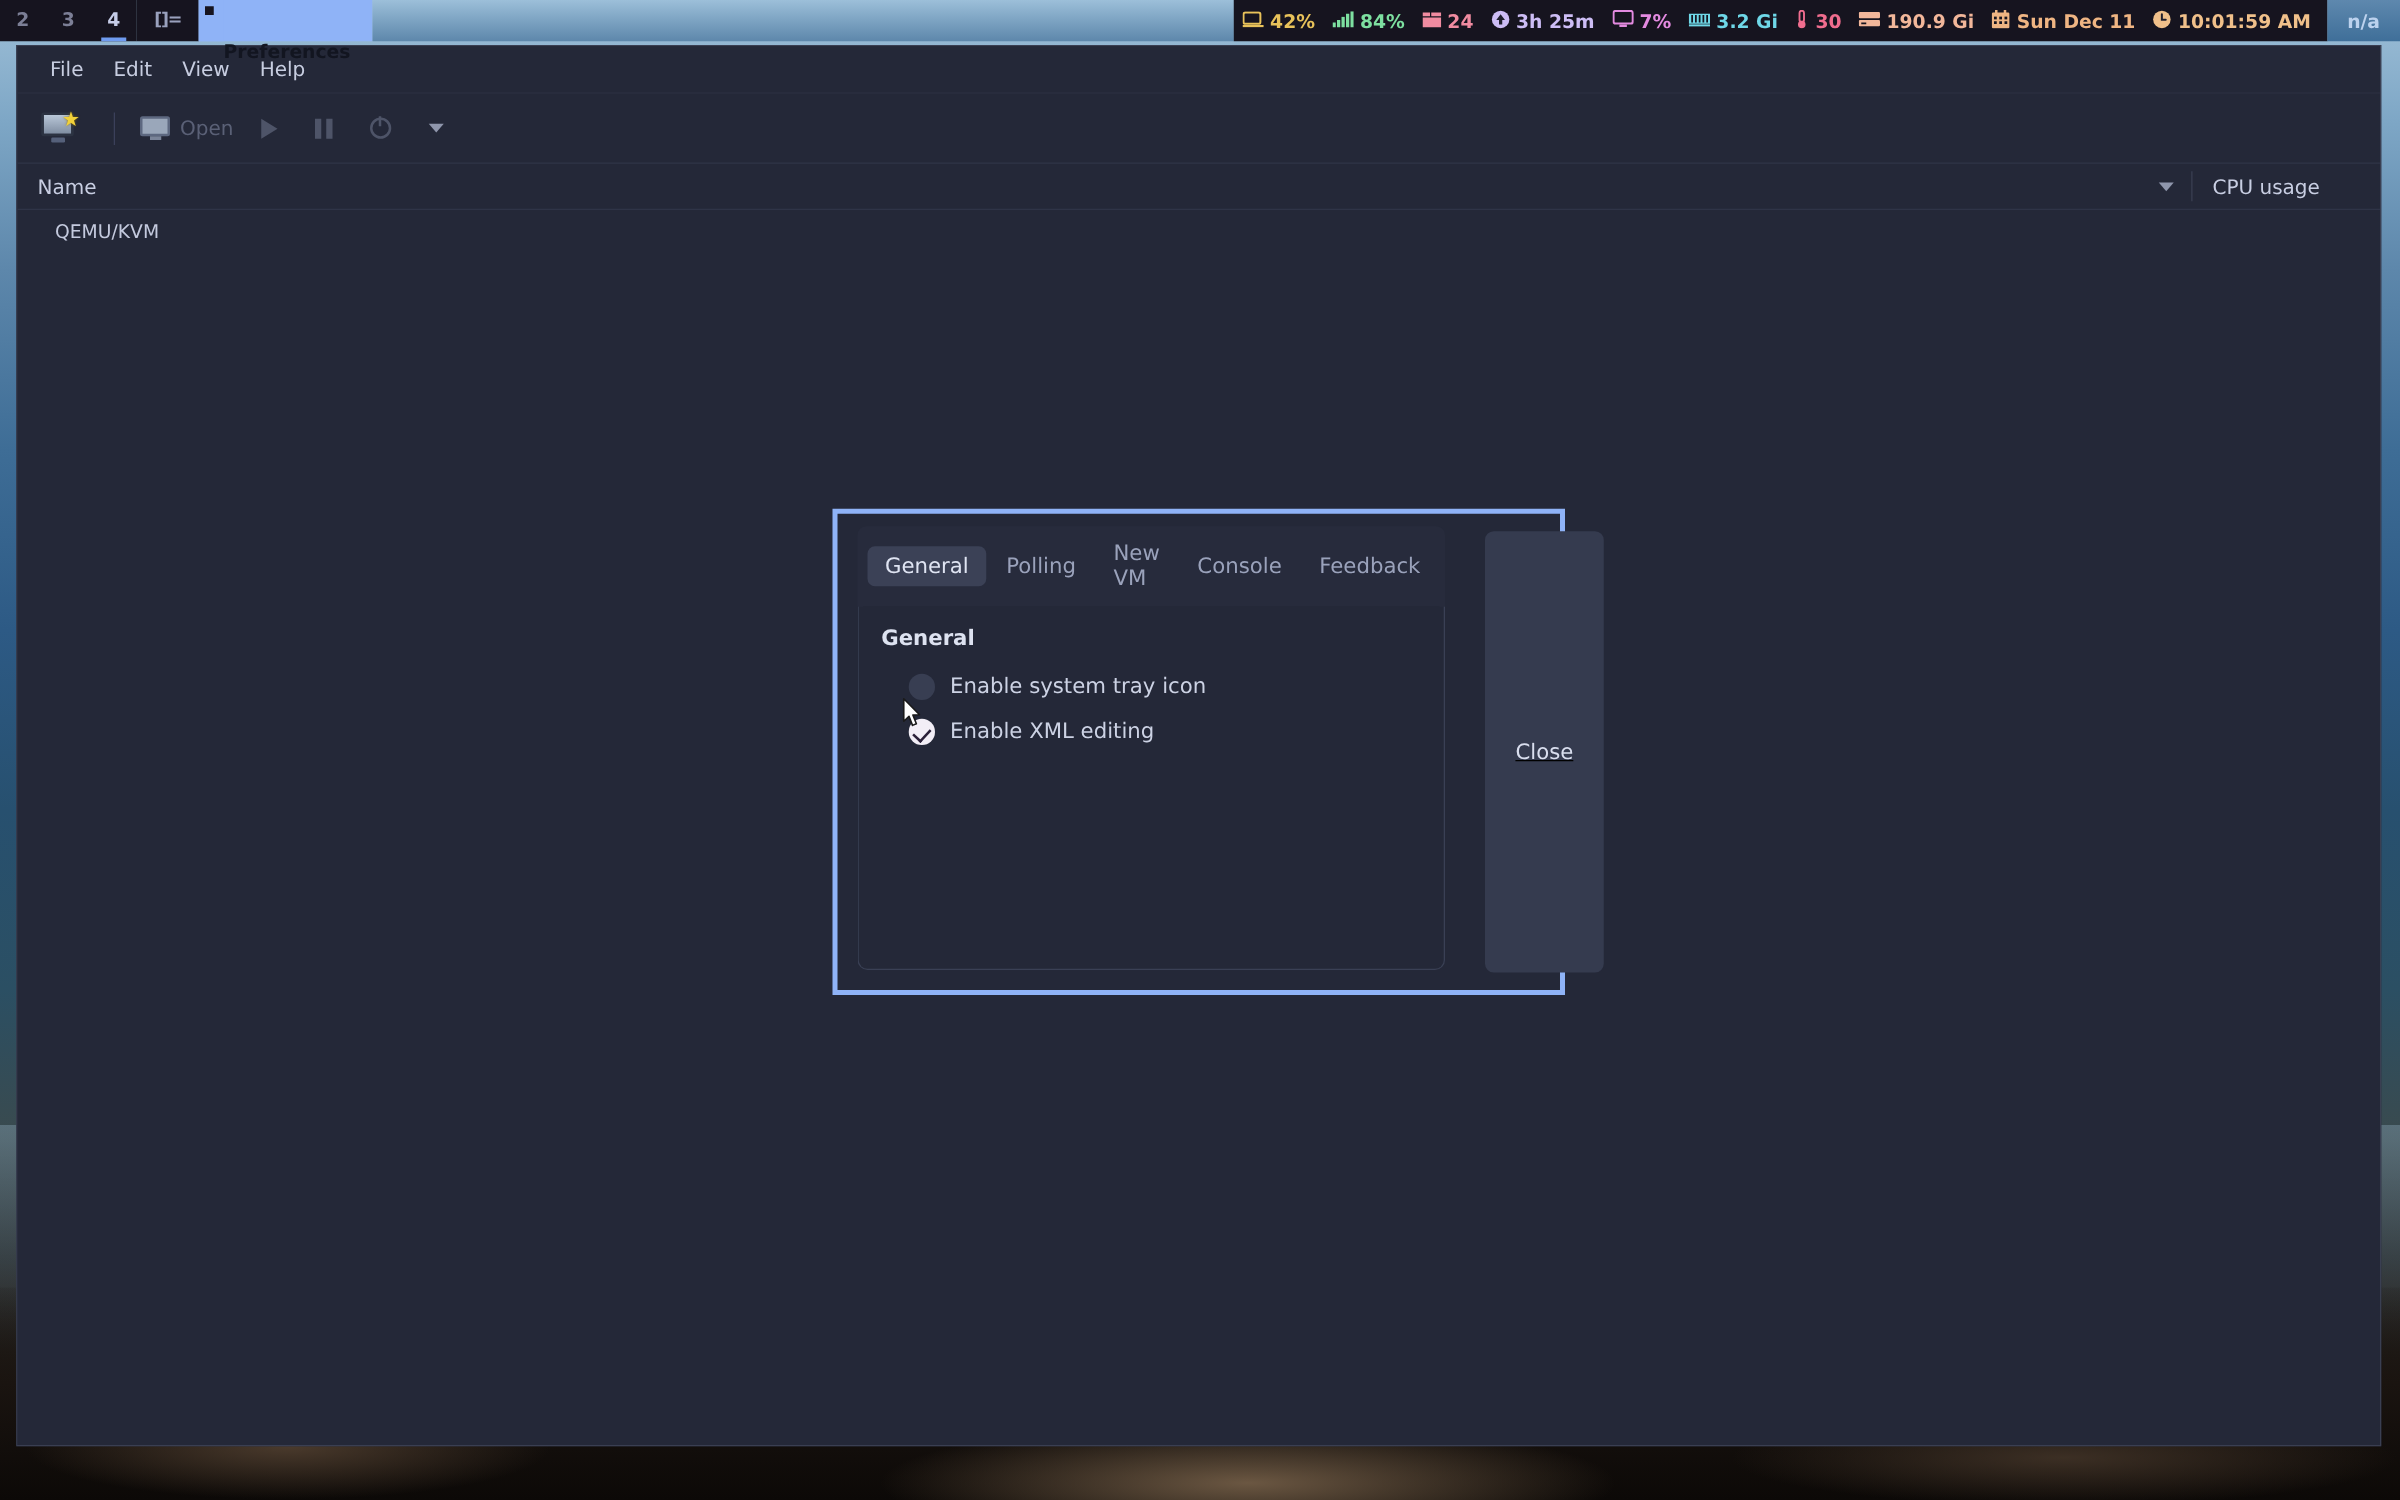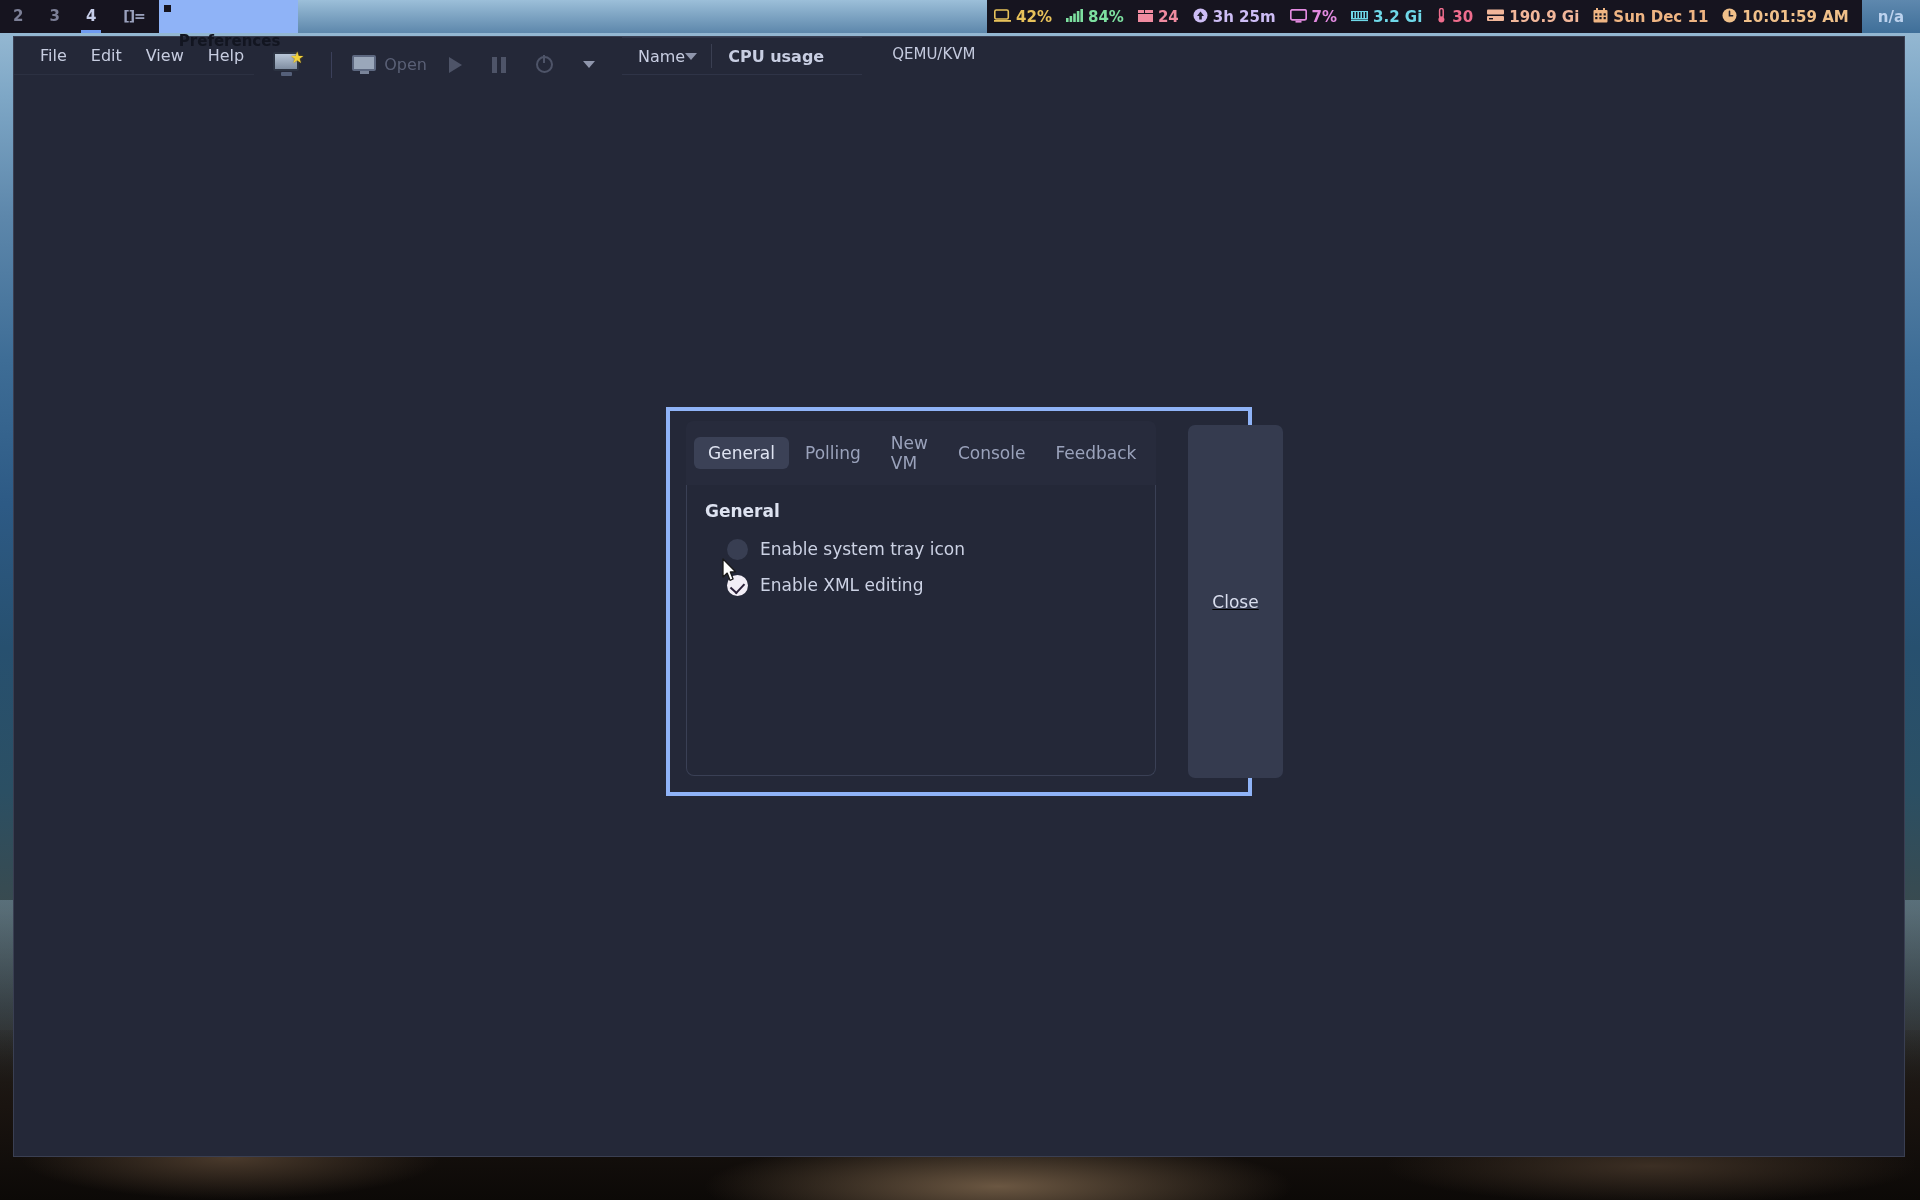--- a/index.html
+++ b/index.html
@@ -96,21 +96,21 @@
     color: #bcd2ee; padding: 0 16px; height: 33px;
     display: flex; align-items: center; font-size: 15px; font-weight: bold;
   }
 
   
   #appwin {
     position: absolute; left: 13px; top: 36px; width: 1892px; height: 1121px;
     background: #242838;
     border: 1px solid #3a3f52;
     z-index: 20;
-    display: flex; flex-direction: row;
+    display: flex; flex-direction: column;
     color: #c3c9dd;
   }
 
   #menubar {
     height: 38px; display: flex; align-items: center;
     padding-left: 16px; gap: 4px;
     background: #242838;
     border-bottom: 1px solid #2c3142;
   }
   .menu-item {
@@ -160,21 +160,21 @@
   .caret-down { width:0;height:0;border-left:6px solid transparent;border-right:6px solid transparent;border-top:7px solid #8f96ac; }
 
   #listheader {
     height: 38px; display: flex; align-items: center;
     border-top: 1px solid #2f3447; border-bottom: 1px solid #2f3447;
     background: #242838;
     font-size: 16px; color: #c8cee2;
   }
   #listheader .col-name { flex: 1 1 auto; padding-left: 16px; display:flex; align-items:center; justify-content: space-between; padding-right:14px;text-align:center; }
   #listheader .hsep { width:1px; height:24px; background:#3a3f52; }
-  #listheader .col-cpu { width: 150px; padding-left: 16px; font-weight: bold; }
+  #listheader .col-cpu { width: 150px; padding-left: 16px; }
 
   #listbody { flex: 1 1 auto; background: #242838; }
   .list-row { height: 34px; display:flex; align-items:center; padding-left: 30px; font-size: 15px; color:#c4cade; }
 
   
   #dialog {
     position: absolute; left: 666px; top: 407px; width: 586px; height: 389px;
     background: #242838;
     border: 4px solid #8fb3f7;
     z-index: 40;

